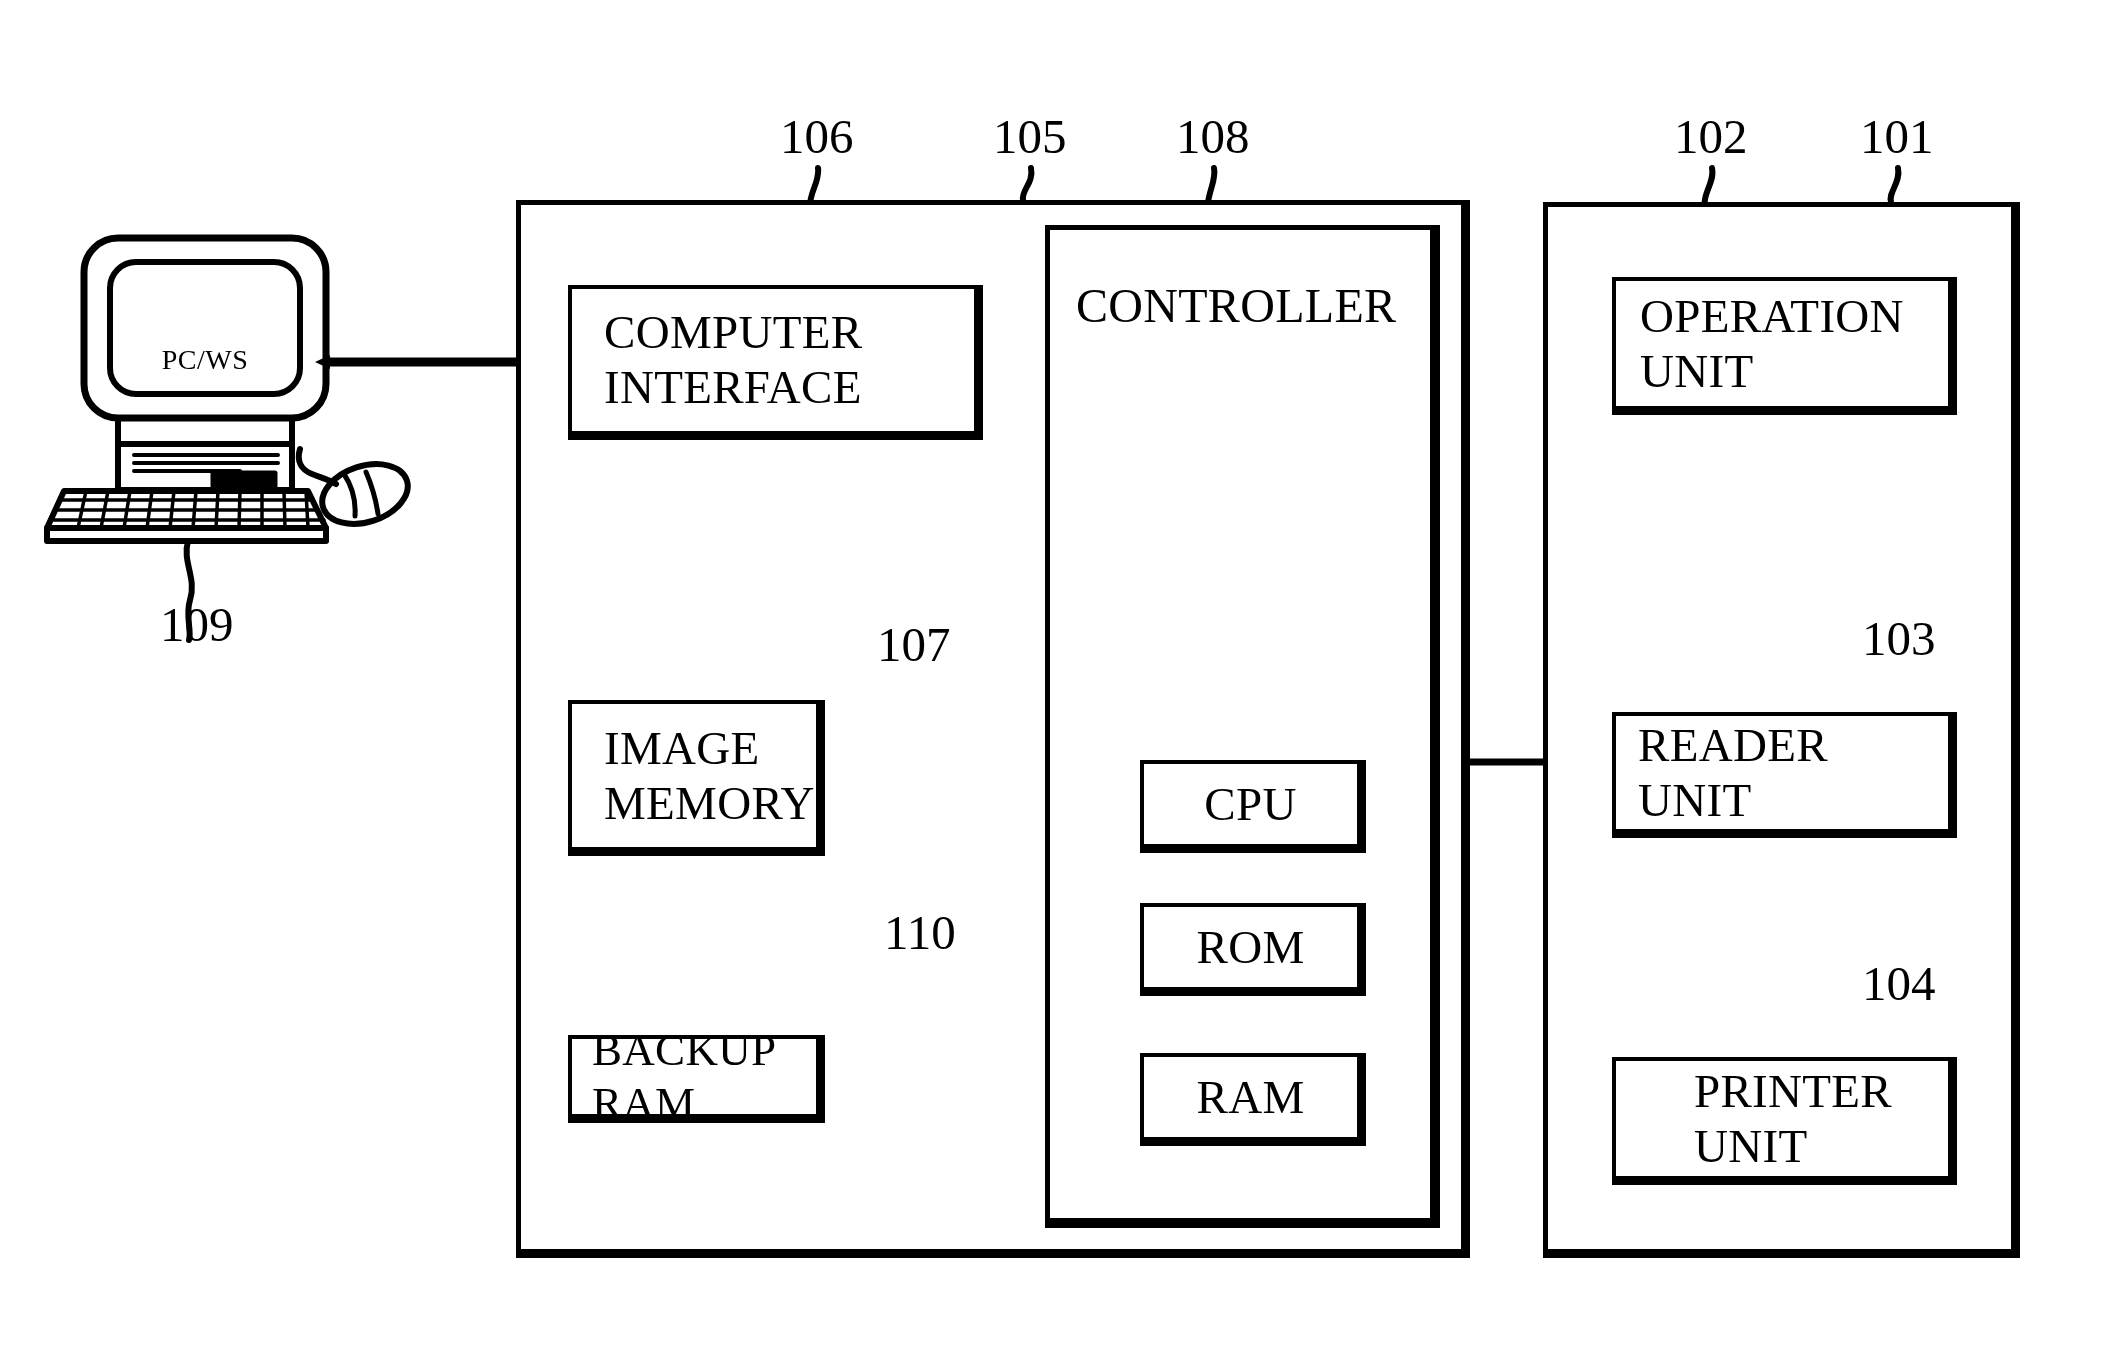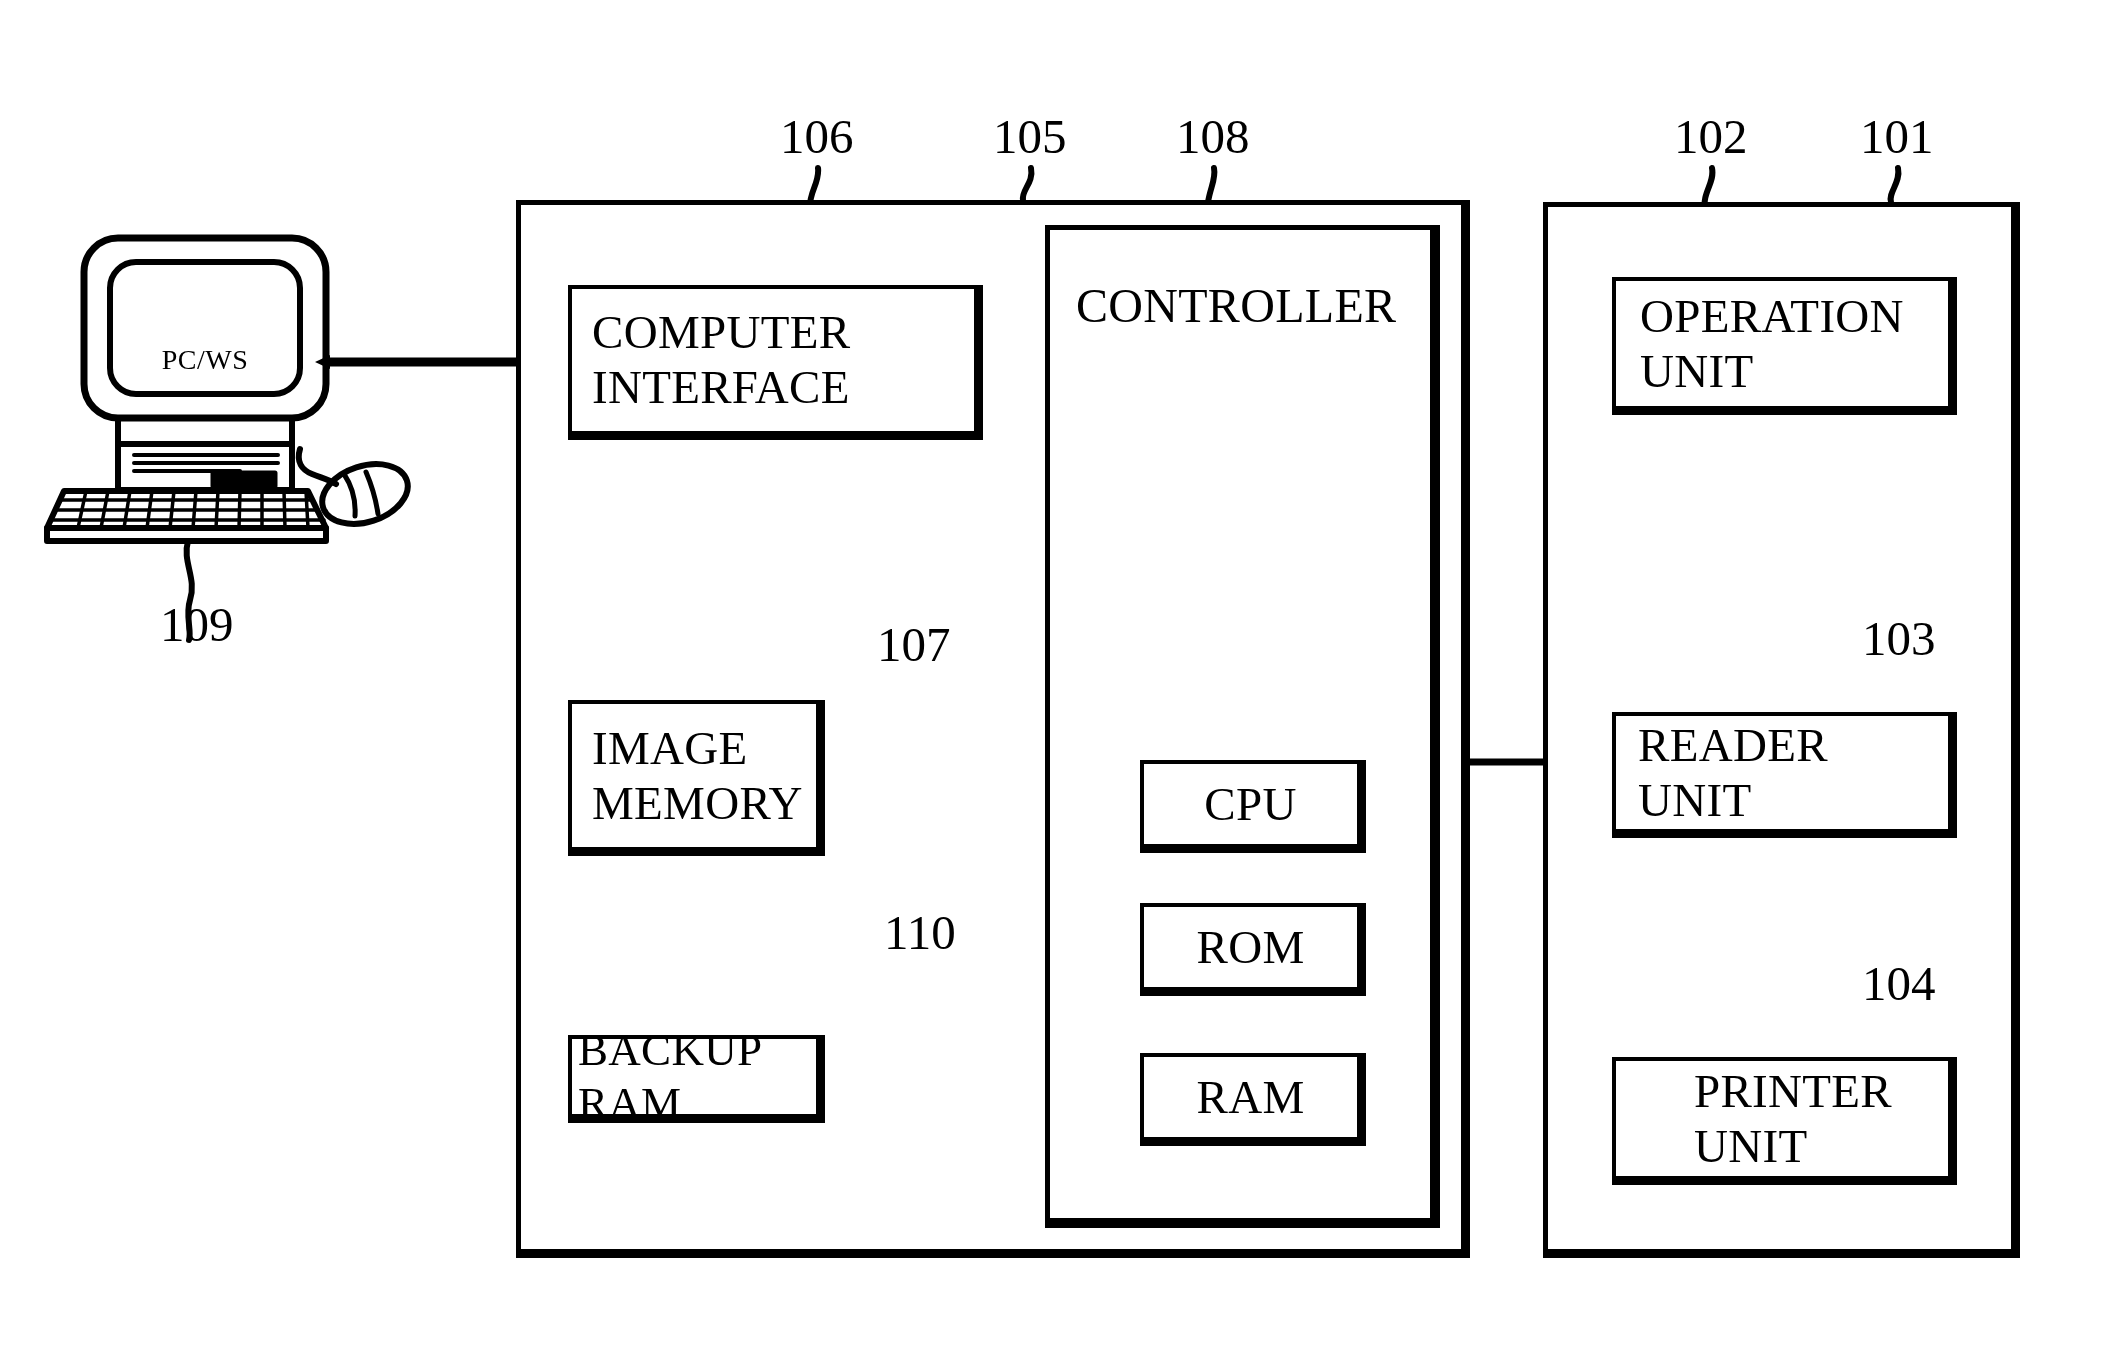--- a/index.html
+++ b/index.html
@@ -48,21 +48,21 @@
     border-bottom-width: 10px;
     z-index: 3;
     justify-content: flex-start;
   }
   .box-label {
     font-size: 47px;
     line-height: 1.16;
     letter-spacing: 0.3px;
     white-space: pre-line;
     text-align: left;
-    padding-left: 20px;
+    padding-left: 32px;
   }
   .box-label.ctr {
     text-align: center;
     padding-left: 0;
   }
   .box-label.ctrlhead {
     padding-left: 26px;
     padding-top: 48px;
     font-size: 48px;
   }
@@ -169,21 +169,21 @@
     <div class="box-label">COMPUTER
 INTERFACE</div>
   </div>
 
   <div class="box" style="left:568px; top:700px; width:257px; height:156px;">
     <div class="box-label">IMAGE
 MEMORY</div>
   </div>
 
   <div class="box" style="left:568px; top:1035px; width:257px; height:88px;">
-    <div class="box-label" style="padding-left:6px; font-size:45px;">BACKUP RAM</div>
+    <div class="box-label" style="padding-left:20px; font-size:45px;">BACKUP RAM</div>
   </div>
 
   <div class="box" style="left:1140px; top:760px; width:226px; height:93px; border-width:4px; border-right-width:9px; border-bottom-width:9px; z-index:6;">
     <div class="box-label ctr">CPU</div>
   </div>
 
   <div class="box ctrl" style="left:1045px; top:225px; width:395px; height:1003px;">
     <div class="box-label ctrlhead">CONTROLLER</div>
   </div>
 

